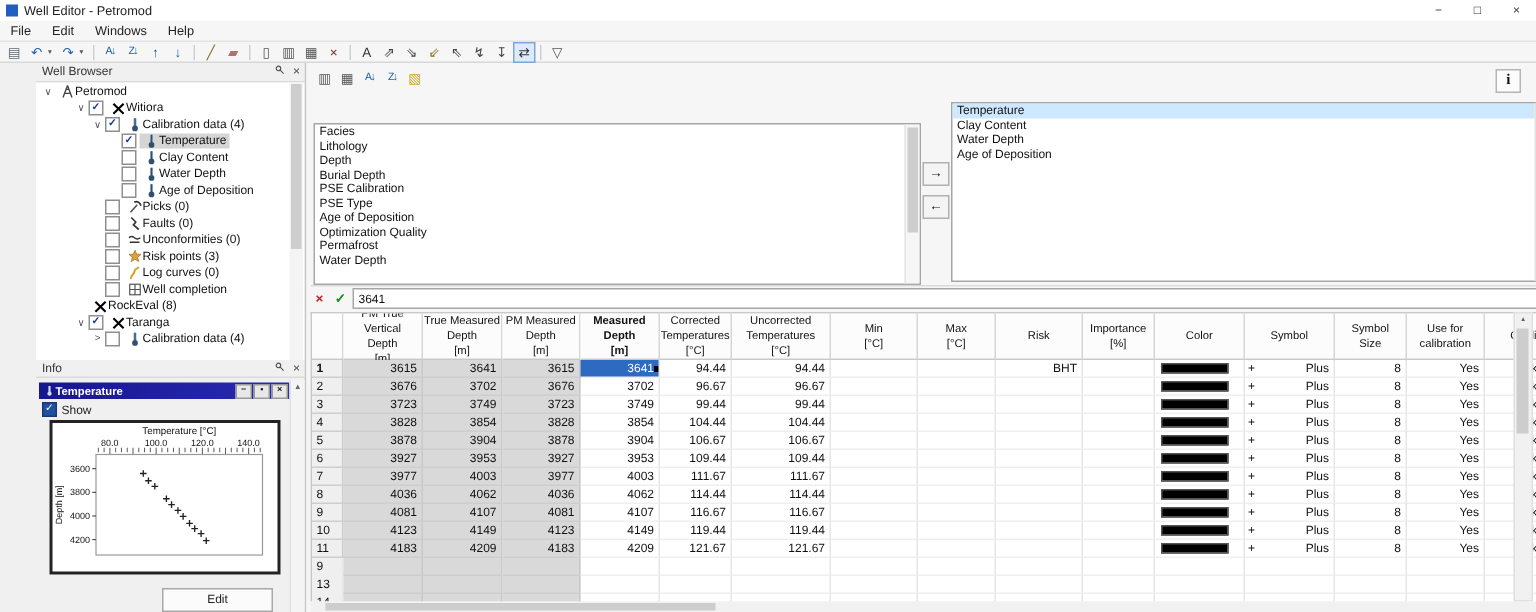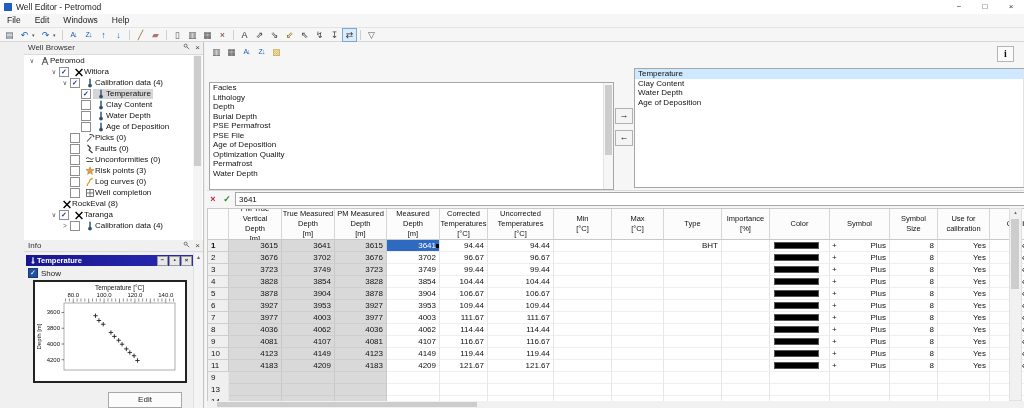--- a/index.html
+++ b/index.html
@@ -58,21 +58,21 @@
   .lb-scroll{position:absolute;right:0;top:0;width:9px;height:100%;background:#f6f6f6;border-left:1px solid #e3e3e3;font-size:5px;color:#777;text-align:center;}
   .arrow-btn{position:absolute;left:410px;width:16px;height:14px;border:1px solid #b0b0b0;background:#f4f4f4;text-align:center;font-size:9px;line-height:13px;color:#111;}
   
   #editor-row{position:absolute;left:2px;top:148px;width:825px;height:16px;display:flex;align-items:center;border-top:1px solid #dcdcdc;}
   .ed-btn{width:12px;height:12px;text-align:center;font-size:9px;line-height:12px;font-weight:bold;margin-right:2px;}
   #ed-input{flex:1;height:12px;border:1px solid #a6a6a6;background:#fff;font-size:8px;padding:0 0 0 3px;font-family:"Liberation Sans",sans-serif;color:#111;}
   
   #table-wrap{position:absolute;left:2px;top:166px;width:825px;bottom:7px;overflow:hidden;background:#fff;border:1px solid #c9c9c9;border-width:1px 0 0 1px;}
   #thead{display:flex;height:31px;}
   .th{flex:none;box-sizing:border-box;border-right:1px solid #d6d6d6;border-bottom:1px solid #c9c9c9;font-size:7.5px;line-height:1.32;display:flex;align-items:center;justify-content:center;text-align:center;white-space:pre-line;color:#111;background:#fcfcfc;}
-  .th-bold{font-weight:normal;}
+  .th-bold{font-weight:bold;}
   .tr{display:flex;height:12px;}
   .td{flex:none;box-sizing:border-box;border-right:1px solid #e6e6e6;border-bottom:1px solid #efefef;font-size:8px;line-height:11px;text-align:right;padding-right:3px;color:#111;position:relative;overflow:hidden;}
   .td.gray{background:#d9d9d9;border-right-color:#c9c9c9;border-bottom-color:#cecece;}
   .td.rn{text-align:left;padding-left:3px;padding-right:0;}
   .td.sel{background:#2e6bc0;color:#fff;}
   .cell-handle{position:absolute;right:0;top:4px;width:3px;height:4px;background:#000;}
   .swatch{position:absolute;left:4px;right:10px;top:2px;bottom:2px;background:#000;border:1px solid #555;}
   .sym{display:flex;justify-content:space-between;padding-left:2px;}
   
   .vscroll{position:absolute;background:#f1f1f1;border:1px solid #e0e0e0;font-size:5px;color:#666;text-align:center;}
@@ -474,22 +474,22 @@
         </div>
       <div id="info-btn">i</div>
 
 
       <div id="avail-list" class="listbox">
         <div>
             <div class="list-item">Facies</div>
             <div class="list-item">Lithology</div>
             <div class="list-item">Depth</div>
             <div class="list-item">Burial Depth</div>
-            <div class="list-item">PSE Permafrost</div>
-            <div class="list-item">PSE File</div>
+            <div class="list-item">PSE Calibration</div>
+            <div class="list-item">PSE Type</div>
             <div class="list-item">Age of Deposition</div>
             <div class="list-item">Optimization Quality</div>
             <div class="list-item">Permafrost</div>
             <div class="list-item">Water Depth</div>
           </div>
         <div class="lb-scroll">
             <div class="scroll-thumb" style="top:2px;height:70px;"></div>
           </div>
       </div>
 
@@ -530,21 +530,21 @@
             <div class="th" style="width: 48px;">Corrected
 Temperatures
 [°C]</div>
             <div class="th" style="width: 66px;">Uncorrected
 Temperatures
 [°C]</div>
             <div class="th" style="width: 58px;">Min
 [°C]</div>
             <div class="th" style="width: 52px;">Max
 [°C]</div>
-            <div class="th" style="width: 58px;">Type</div>
+            <div class="th" style="width: 58px;">Risk</div>
             <div class="th" style="width: 48px;">Importance
 [%]</div>
             <div class="th" style="width: 60px;">Color</div>
             <div class="th" style="width: 60px;">Symbol</div>
             <div class="th" style="width: 48px;">Symbol
 Size</div>
             <div class="th" style="width: 52px;">Use for
 calibration</div>
             <div class="th" style="width: 58px;">Quality</div>
           </div>

